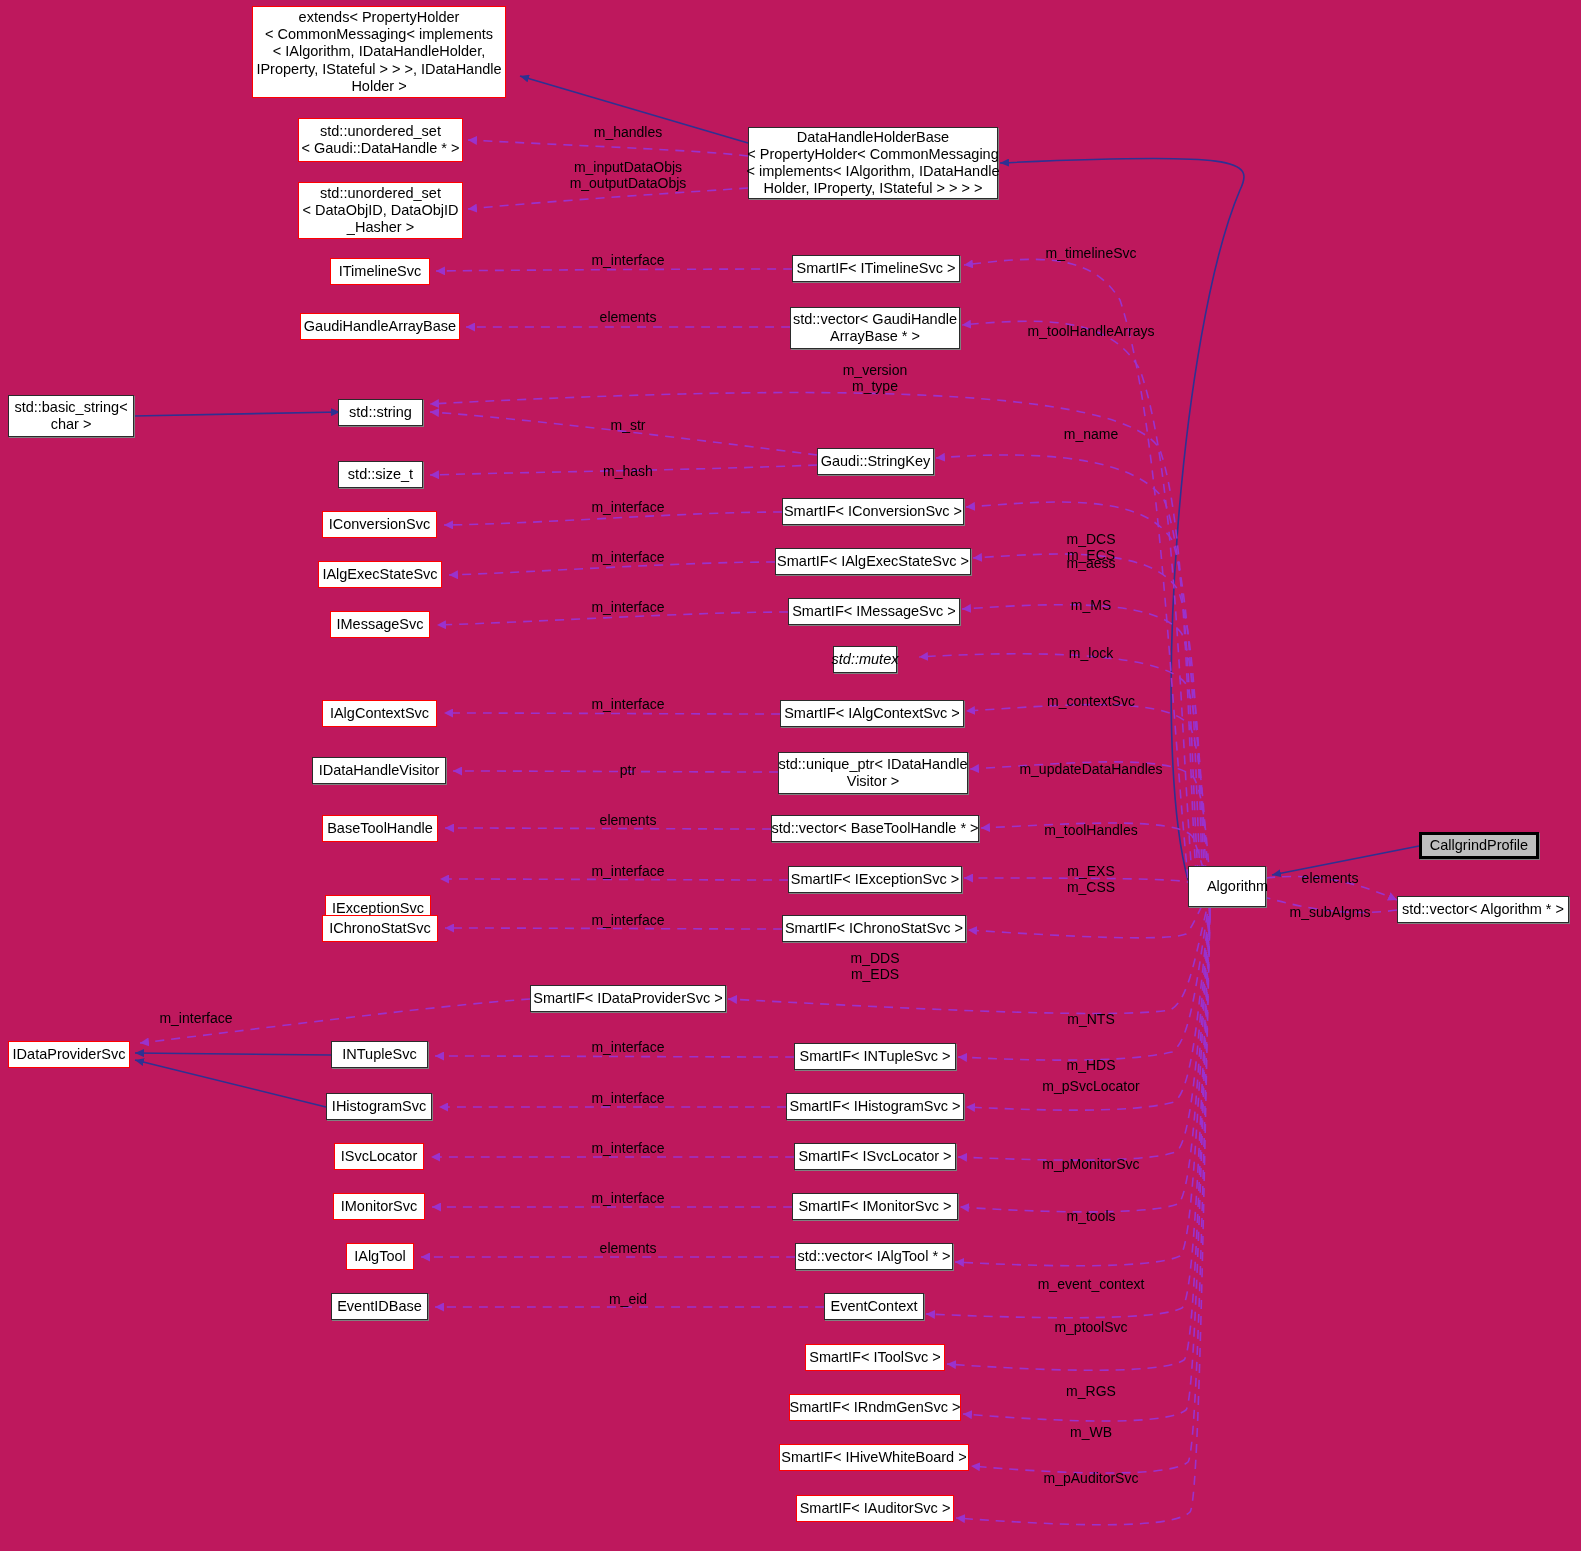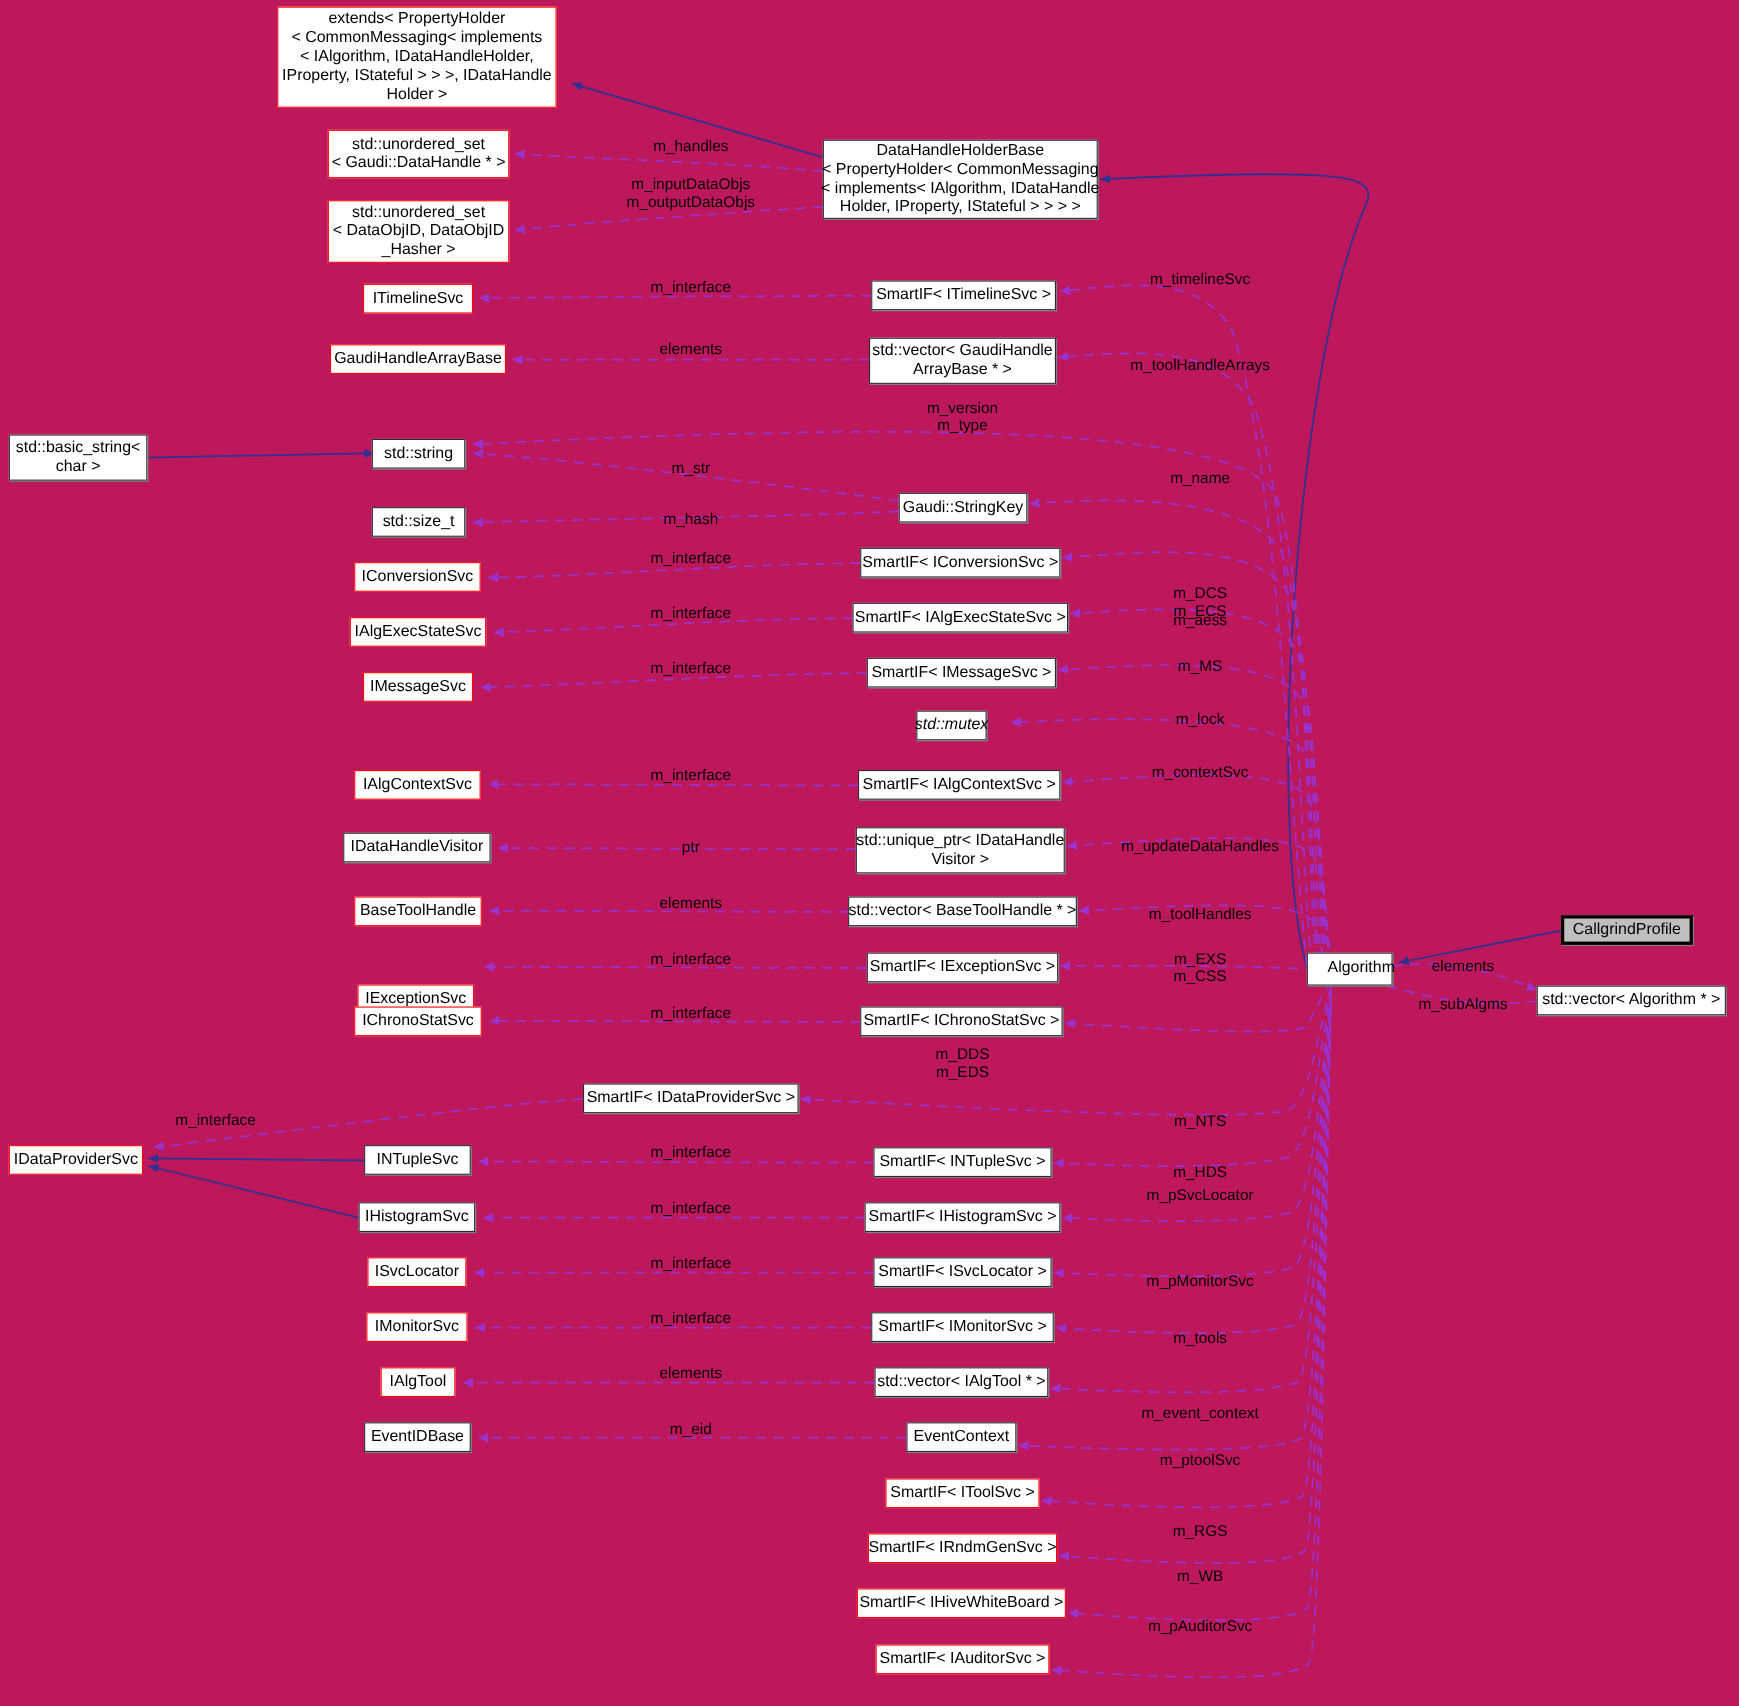--- a/index.html
+++ b/index.html
@@ -151,21 +151,21 @@
   <div class="node black" style="left:786px;top:1093px;width:178px;height:27px;">SmartIF&lt; IHistogramSvc &gt;</div>
   <div class="node black" style="left:794px;top:1143px;width:162px;height:27px;">SmartIF&lt; ISvcLocator &gt;</div>
   <div class="node black" style="left:792px;top:1193px;width:166px;height:27px;">SmartIF&lt; IMonitorSvc &gt;</div>
   <div class="node black" style="left:795px;top:1243px;width:158px;height:27px;">std::vector&lt; IAlgTool * &gt;</div>
   <div class="node black" style="left:824px;top:1293px;width:100px;height:27px;">EventContext</div>
   <div class="node red" style="left:805px;top:1344px;width:140px;height:27px;">SmartIF&lt; IToolSvc &gt;</div>
   <div class="node red" style="left:789px;top:1394px;width:172px;height:27px;">SmartIF&lt; IRndmGenSvc &gt;</div>
   <div class="node red" style="left:779px;top:1444px;width:190px;height:27px;">SmartIF&lt; IHiveWhiteBoard &gt;</div>
   <div class="node red" style="left:796px;top:1495px;width:158px;height:27px;">SmartIF&lt; IAuditorSvc &gt;</div>
 
-  <div class="node black" style="left:1188px;top:866px;width:78px;height:30px;padding-left:26px;">Algorithm</div>
+  <div class="node black" style="left:1188px;top:866px;width:78px;height:41px;padding-left:26px;">Algorithm</div>
   <div class="node grey" style="left:1419px;top:832px;width:120px;height:27px;">CallgrindProfile</div>
   <div class="node black" style="left:1397px;top:896px;width:172px;height:27px;">std::vector&lt; Algorithm * &gt;</div>
 
   <div class="elabel" style="left:628px;top:125px;">m_handles</div>
   <div class="elabel" style="left:628px;top:160px;">m_inputDataObjs
 m_outputDataObjs</div>
   <div class="elabel" style="left:628px;top:253px;">m_interface</div>
   <div class="elabel" style="left:628px;top:310px;">elements</div>
   <div class="elabel" style="left:628px;top:418px;">m_str</div>
   <div class="elabel" style="left:628px;top:464px;">m_hash</div>

